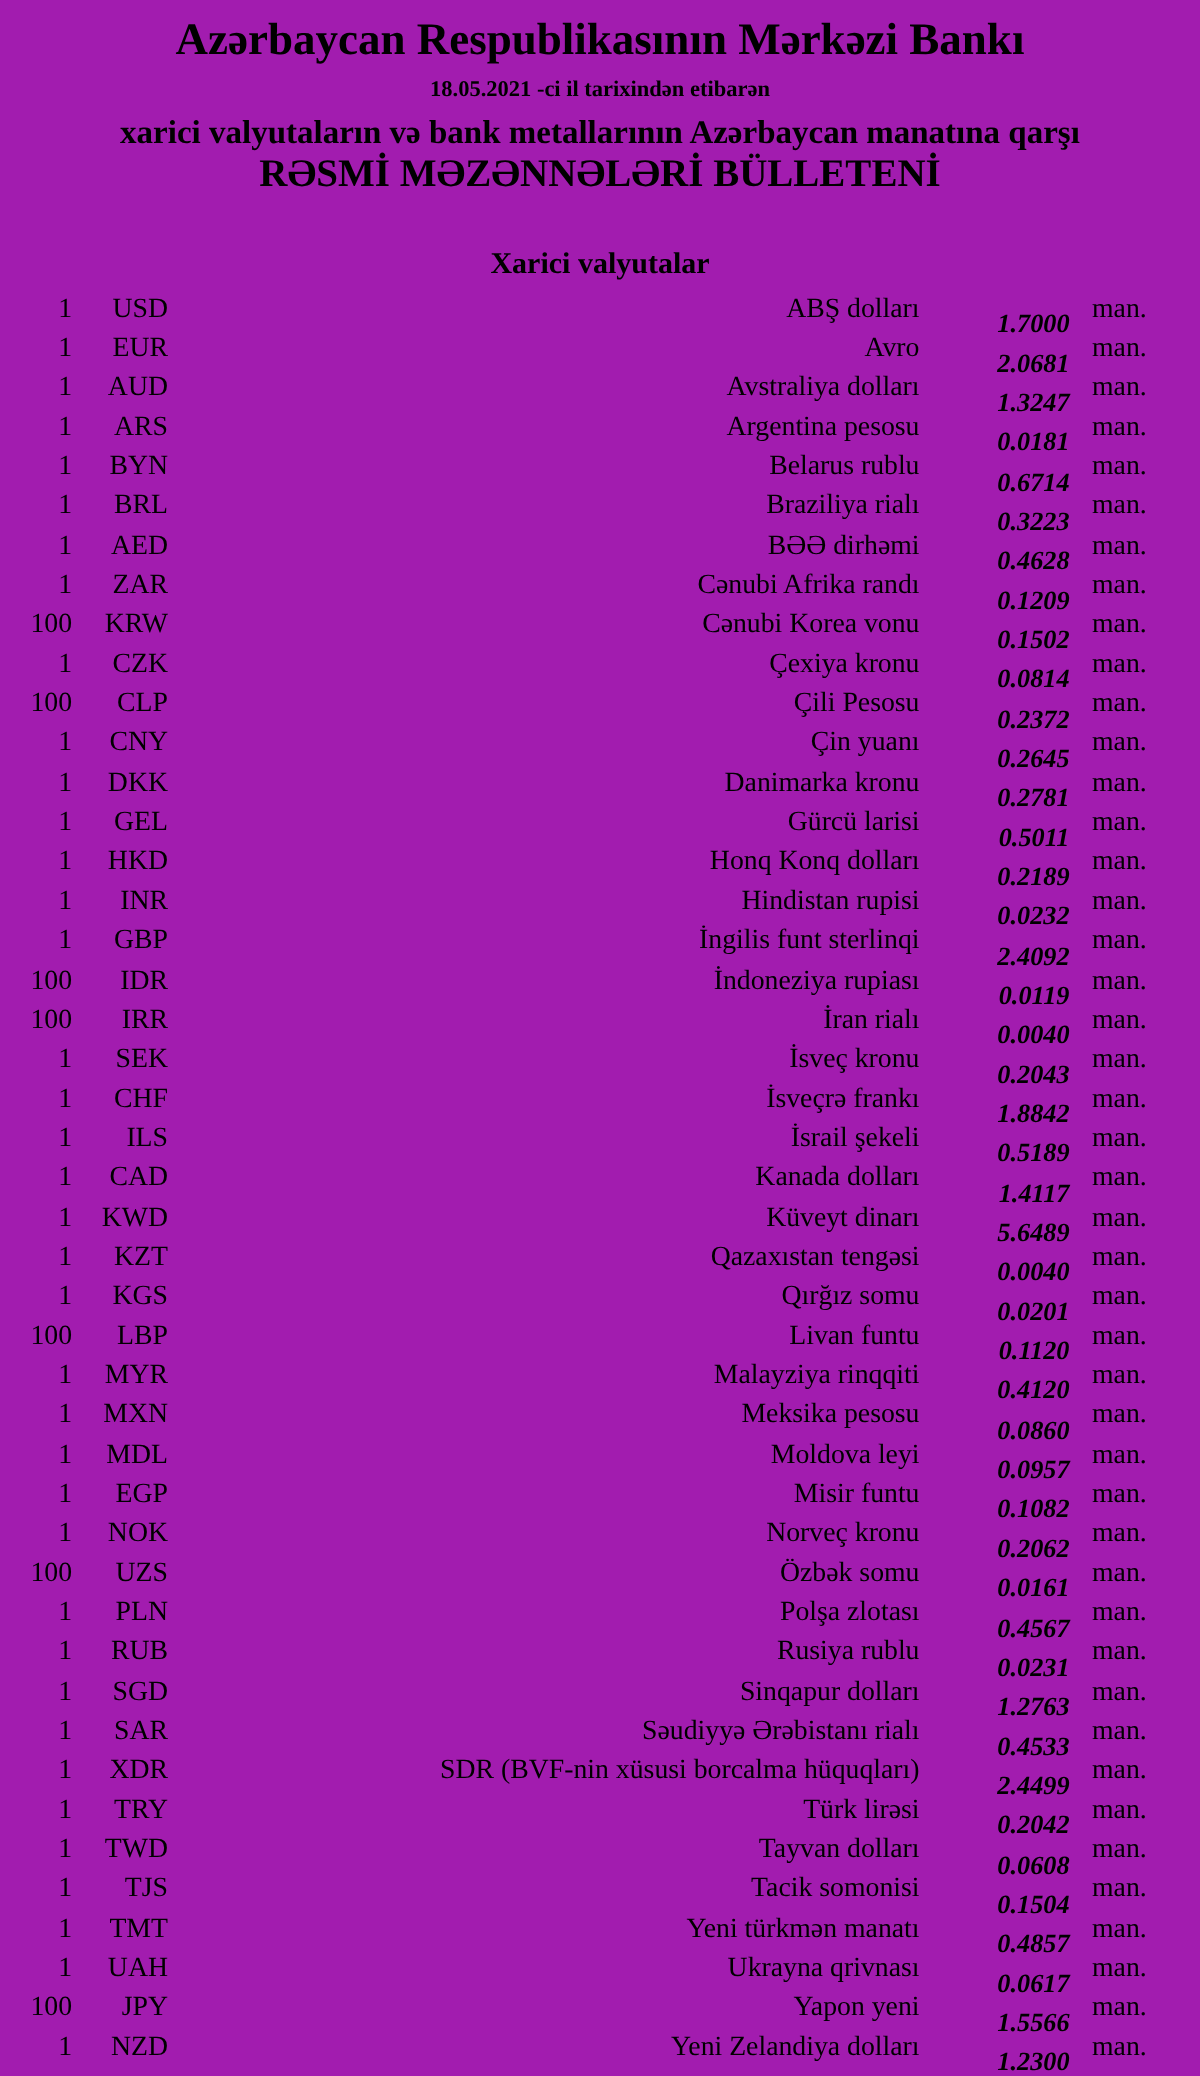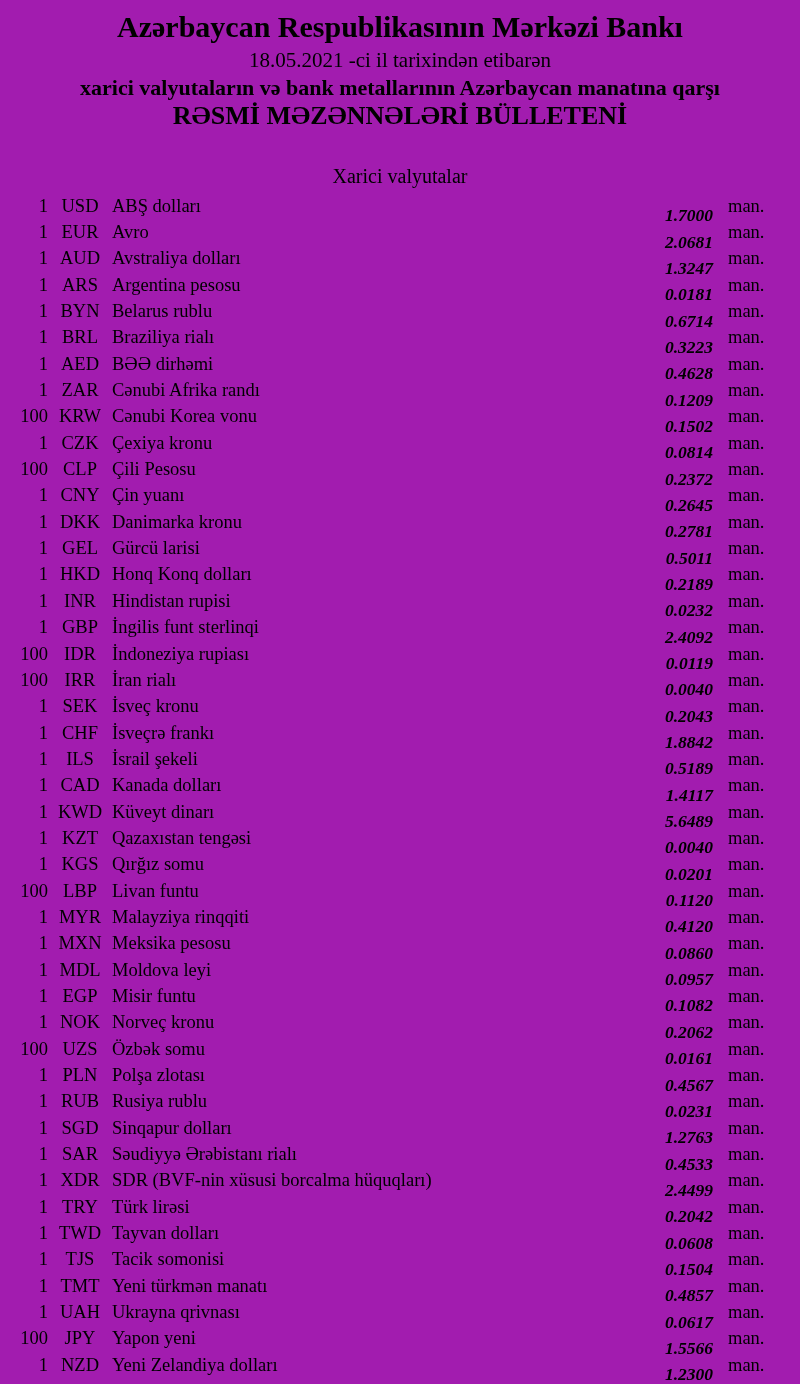--- a/index.html
+++ b/index.html
@@ -17,54 +17,54 @@
     overflow: hidden;
   }
   .header { text-align: center; }
   .title {
     margin-top: 8px;
     font-size: 30px;
     font-weight: bold;
     line-height: 38px;
   }
   .date-line {
-    font-size: 21px;
-    font-weight: normal;
+    font-size: 15px;
+    font-weight: bold;
     line-height: 28px;
   }
   .subtitle-line {
     font-size: 22px;
     font-weight: bold;
     line-height: 28px;
   }
   .bulletin-line {
     font-size: 26px;
     font-weight: bold;
     line-height: 28px;
   }
   .section-title {
     margin-top: 34px;
     text-align: center;
     font-size: 20px;
-    font-weight: normal;
+    font-weight: bold;
     line-height: 24px;
   }
   .rates {
     margin-top: 5px;
   }
   .row {
     display: flex;
     align-items: center;
     height: 26.35px;
     font-size: 18.5px;
     white-space: nowrap;
   }
   .qty   { width: 48px;  text-align: right; }
-  .code  { width: 64px;  text-align: center; }
-  .name  { flex: 1;      text-align: left; overflow: hidden; }
+  .code  { width: 64px;  text-align: right; }
+  .name  { flex: 1;      text-align: right; overflow: hidden; }
   .rate  {
     width: 100px;
     text-align: right;
     font-weight: bold;
     font-style: italic;
     font-size: 17.5px;
     margin-top: 19px;
   }
   .unit  { width: 72px; margin-left: 15px; text-align: left; }
 </style>

